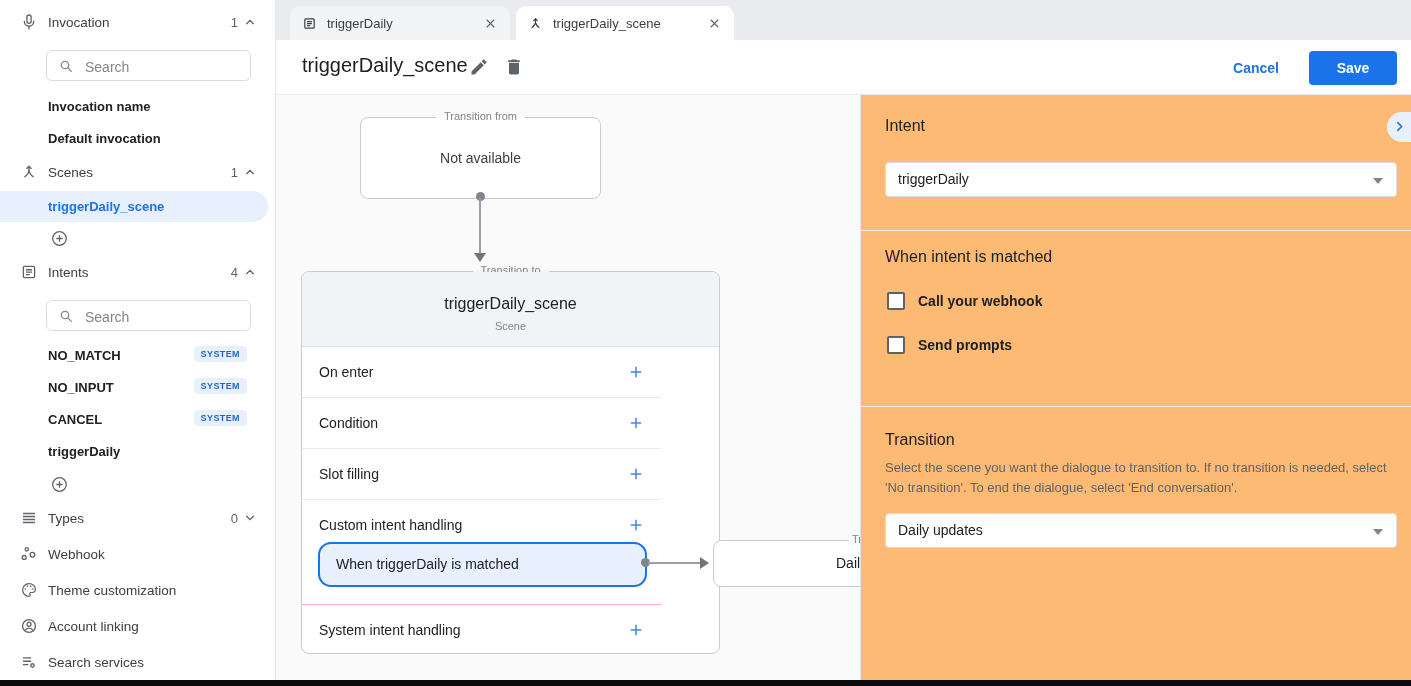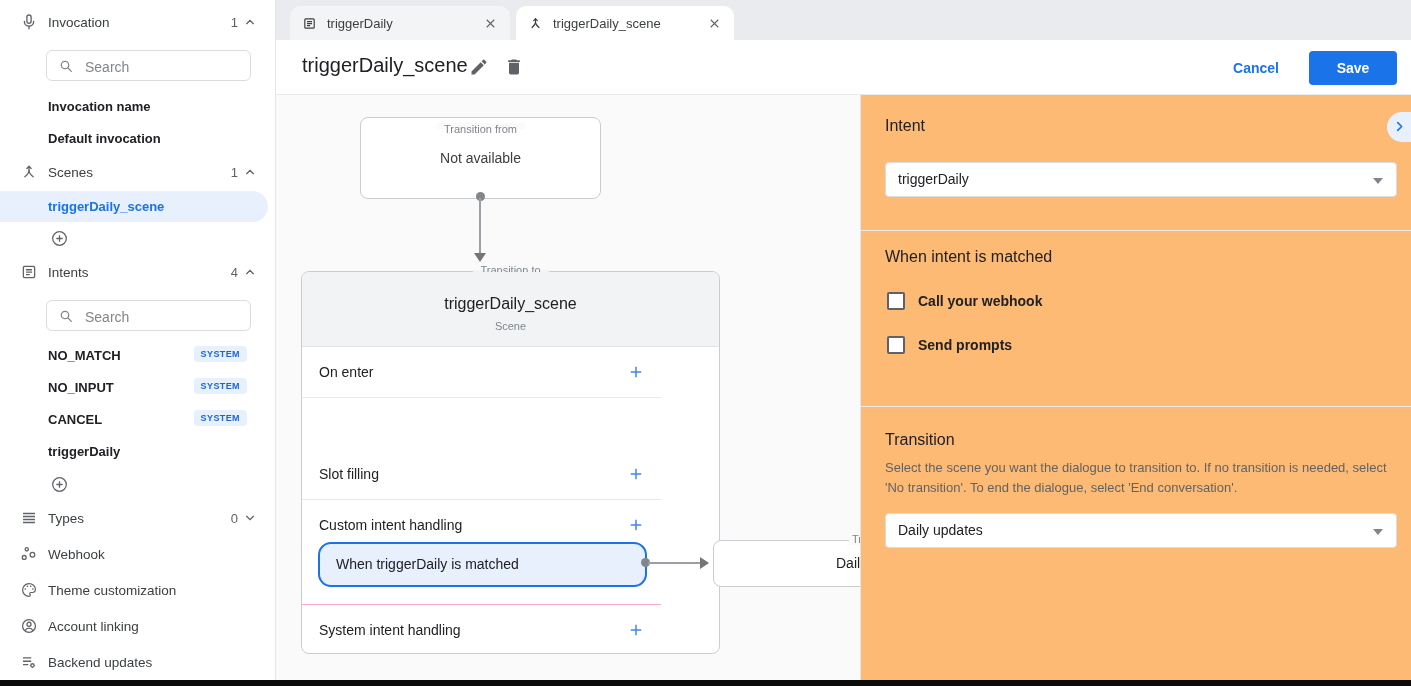--- a/index.html
+++ b/index.html
@@ -222,21 +222,21 @@
     </div>
 
     <div class="srow" style="top:650px;">
       <span class="sicon">
         <svg viewBox="0 0 24 24" fill="none" stroke="#5f6368" stroke-width="1.8">
             <path d="M4 6.5h11M4 11h11M4 15.5h7"></path>
             <circle cx="16.6" cy="16.6" r="2.1" stroke-width="1.5"></circle>
             <path stroke-width="1.4" d="M16.6 13.3v1.1M16.6 18.8v1.1M13.3 16.6h1.1M18.8 16.6h1.1M14.3 14.3l.8.8M18.1 18.1l.8.8M18.9 14.3l-.8.8M15.1 18.1l-.8.8"></path>
           </svg>
       </span>
-      <span class="slabel">Backend updates</span>
+      <span class="slabel">Search services</span>
     </div>
   </div>
 
   <div class="tabstrip">
     <div class="tab" style="left:14px;width:220px;background:#f3f4f6;">
       <span style="width:15px;height:15px;">
         <svg viewBox="0 0 24 24" fill="none" stroke="#3c4043" stroke-width="1.9">
             <rect x="4.5" y="4.5" width="15" height="15" rx="1.5"></rect>
             <path d="M8 9h8M8 12.2h8M8 15.4h5"></path>
           </svg>
@@ -279,21 +279,21 @@
     </span>
     <div class="actions">
       <span class="cancel">Cancel</span>
       <button class="save">Save</button>
     </div>
   </div>
 
   <div class="canvas">
 
     <div class="node" style="left:84px;top:22px;width:241px;height:82px;">
-      <span class="legend" style="background:linear-gradient(#fafafa 50%,#ffffff 50%);margin-top:13px;">Transition from</span>
+      <span class="legend" style="background:linear-gradient(#fafafa 50%,#ffffff 50%);">Transition from</span>
       <div style="position:absolute;left:0;top:0;width:100%;height:100%;display:flex;align-items:center;justify-content:center;font-size:14px;color:#3c4043;">Not available</div>
     </div>
 
     <div class="dot" style="left:200px;top:97px;"></div>
     <div class="vline" style="left:203px;top:103px;height:55px;"></div>
     <div class="arrow-down" style="left:198px;top:158px;"></div>
 
     <div class="node" style="left:25px;top:176px;width:419px;height:383px;">
       <span class="legend" style="background:linear-gradient(#fafafa 50%,#f1f3f4 50%);">Transition to</span>
 
@@ -302,20 +302,26 @@
         <div style="position:absolute;left:0;top:48px;width:100%;text-align:center;font-size:11px;color:#80868b;">Scene</div>
       </div>
 
       <div class="scene-row" style="top:75px;height:51px;border-bottom:1px solid #e8eaed;">
         <span class="rlabel">On enter</span>
         <span class="plus"><svg viewBox="0 0 24 24" fill="none" stroke="#4285f4" stroke-width="2">
               <path d="M12 5v14M5 12h14"></path>
             </svg></span>
       </div>
 
+      <div class="scene-row" style="top:126px;height:51px;border-bottom:1px solid #e8eaed;">
+        <span class="rlabel">Condition</span>
+        <span class="plus"><svg viewBox="0 0 24 24" fill="none" stroke="#4285f4" stroke-width="2">
+              <path d="M12 5v14M5 12h14"></path>
+            </svg></span>
+      </div>
 
       <div class="scene-row" style="top:177px;height:51px;border-bottom:1px solid #e8eaed;">
         <span class="rlabel">Slot filling</span>
         <span class="plus"><svg viewBox="0 0 24 24" fill="none" stroke="#4285f4" stroke-width="2">
               <path d="M12 5v14M5 12h14"></path>
             </svg></span>
       </div>
 
       <div class="scene-row" style="top:228px;height:105px;border-bottom:1px solid #f9a8d4;">
         <span class="rlabel">Custom intent handling</span>

